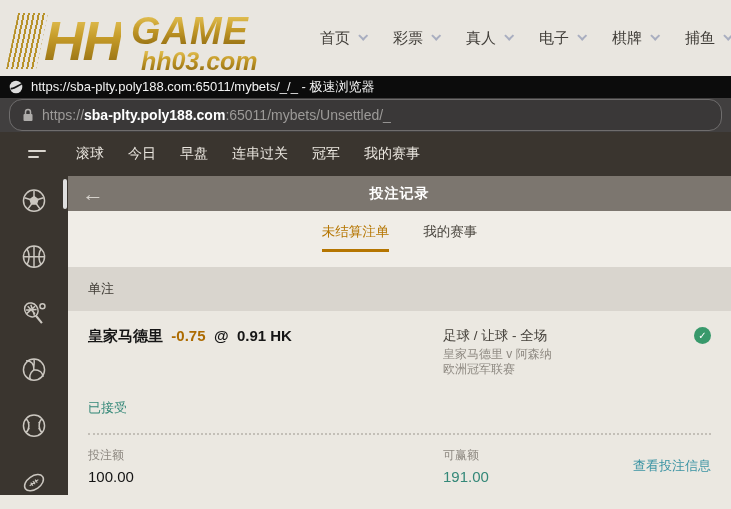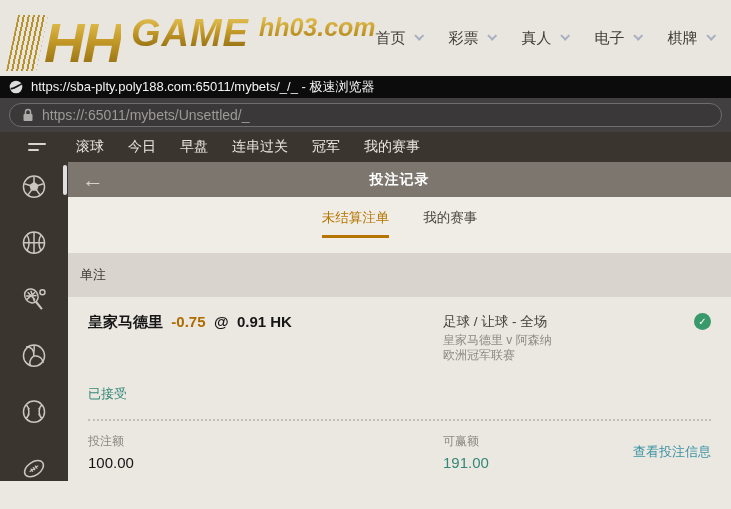--- a/index.html
+++ b/index.html
@@ -9,44 +9,44 @@
   
   .site-header { height:76px; background:#e9e6e0; display:flex; align-items:center; overflow:hidden; }
   .logo { display:flex; align-items:flex-start; padding:10px 0 0 12px; flex:0 0 auto; }
   .logo-stripes { width:30px; height:56px; margin-right:2px;
     background:repeating-linear-gradient(90deg,#b8922a 0 2px, transparent 2px 5px);
     transform:skewX(-12deg); }
   .gold-text { font-style:italic; font-weight:bold;
     background:linear-gradient(180deg,#e8c75c 0%, #c49a28 45%, #8f6a10 100%);
     -webkit-background-clip:text; background-clip:text; color:transparent; }
   .logo-hh { font-size:56px; line-height:56px; letter-spacing:-2px; }
-  .logo-right { margin-left:10px; display:flex; }
+  .logo-right { margin-left:10px; display:flex; flex-direction:column; }
   .logo-game { font-size:38px; line-height:36px; letter-spacing:1px; }
   .logo-domain { font-size:25px; line-height:24px; padding-left:10px; }
 
   .top-menu { margin-left:auto; display:flex; align-items:center; gap:27px; padding-right:0;
     font-size:15px; color:#413e39; white-space:nowrap; }
   .top-menu .menu-item { display:flex; align-items:center; cursor:pointer; }
   .chev { display:inline-block; width:7px; height:7px; border-right:2px solid #a9aec0;
     border-bottom:2px solid #a9aec0; transform:rotate(45deg) translateY(-1px); margin-left:9px; margin-top:-4px; }
 
   
   .winbar { height:22px; background:#0c0c0c; color:#f2f2f2; display:flex; align-items:center;
     padding:0 8px; font-size:13px; }
   .winbar svg { margin-right:7px; flex:0 0 auto; }
 
   
   .addrbar { height:34px; background:#413f3f; display:flex; align-items:center; padding:0 9px; }
-  .addr-pill { flex:1; height:24px; border:1px solid #6f6d6d; border-radius:13px; background:#3a3838;
+  .addr-pill { flex:1; height:32px; border:1px solid #6f6d6d; border-radius:13px; background:#3a3838;
     display:flex; align-items:center; padding:0 12px; font-size:14px; color:#9c9a98; }
   .addr-pill svg { margin-right:8px; flex:0 0 auto; }
   .addr-host { color:#ffffff; font-weight:bold; }
 
   
-  .sportnav { height:30px; background:#3a352f; display:flex; align-items:center; gap:24px;
+  .sportnav { height:44px; background:#3a352f; display:flex; align-items:center; gap:24px;
     padding:0 0 0 28px; color:#ebe7e0; font-size:14px; }
   .hamburger { width:20px; display:flex; flex-direction:column; gap:4px; margin-right:4px; cursor:pointer; }
   .hamburger span { display:block; height:2px; background:#d9d5ce; border-radius:1px; }
   .hamburger span:nth-child(1){ width:18px; } .hamburger span:nth-child(2){ width:11px; }
   .sportnav .nav-item { cursor:pointer; }
 
   
   .body-row { display:flex; height:319px; position:relative; }
   .sidebar { width:68px; background:#3a352f; display:flex; flex-direction:column; align-items:center;
     padding-top:12px; gap:31px; flex:0 0 auto; }
@@ -56,21 +56,21 @@
   .content { flex:1; display:flex; flex-direction:column; }
   .titlebar { height:35px; background:#7c766f; position:relative; display:flex; align-items:center; justify-content:center; }
   .back-arrow { position:absolute; left:14px; top:1px; font-size:22px; color:#d5d1cb; cursor:pointer; line-height:33px; }
   .title-text { color:#ffffff; font-size:14px; font-weight:bold; letter-spacing:1px; }
 
   .tabs { height:56px; background:#f0ede7; display:flex; justify-content:center; align-items:flex-start;
     gap:34px; padding-top:12px; font-size:13.5px; }
   .tab { padding-bottom:8px; border-bottom:3px solid transparent; cursor:pointer; color:#4a463f; }
   .tab.active { color:#b57500; border-bottom-color:#b57500; }
 
-  .band { height:44px; background:#d9d5ce; display:flex; align-items:center; padding-left:12px;
+  .band { height:44px; background:#d9d5ce; display:flex; align-items:center; padding-left:20px;
     font-size:13px; color:#3f3b35; }
 
   .card { flex:1; background:#ebe8e1; padding:16px 20px 0 20px; }
   .bet-row { display:grid; grid-template-columns:355px 1fr 24px; align-items:start; }
   .bet-title { font-size:15px; font-weight:bold; color:#161616; }
   .bet-handicap { color:#ad6b00; }
   .bet-market { font-size:13.5px; color:#45413b; margin-bottom:2px; }
   .bet-sub { font-size:12px; color:#8d8880; line-height:15px; }
   .check-wrap { display:flex; justify-content:flex-end; }
   .check-circle { width:17px; height:17px; border-radius:50%; background:#38996b; color:#fff;
@@ -134,20 +134,21 @@
     <span>https://sba-plty.poly188.com:65011/mybets/_/_ - 极速浏览器</span>
   </div>
 
   <div class="addrbar">
     <div class="addr-pill">
       <svg width="12" height="14" viewBox="0 0 24 28">
         <rect x="3" y="12" width="18" height="14" rx="2" fill="#aeacaa"></rect>
         <path d="M7 12 V8 a5 5 0 0 1 10 0 v4" stroke="#aeacaa" stroke-width="3" fill="none"></path>
       </svg>
       <span>https://</span>
+        <span class="addr-host">sba-plty.poly188.com</span>
         <span>:65011/mybets/Unsettled/_</span>
     </div>
   </div>
 
   <nav class="sportnav">
     <div class="hamburger">
         <span></span>
         <span></span>
       </div>
     <div class="nav-item">滚球</div>

